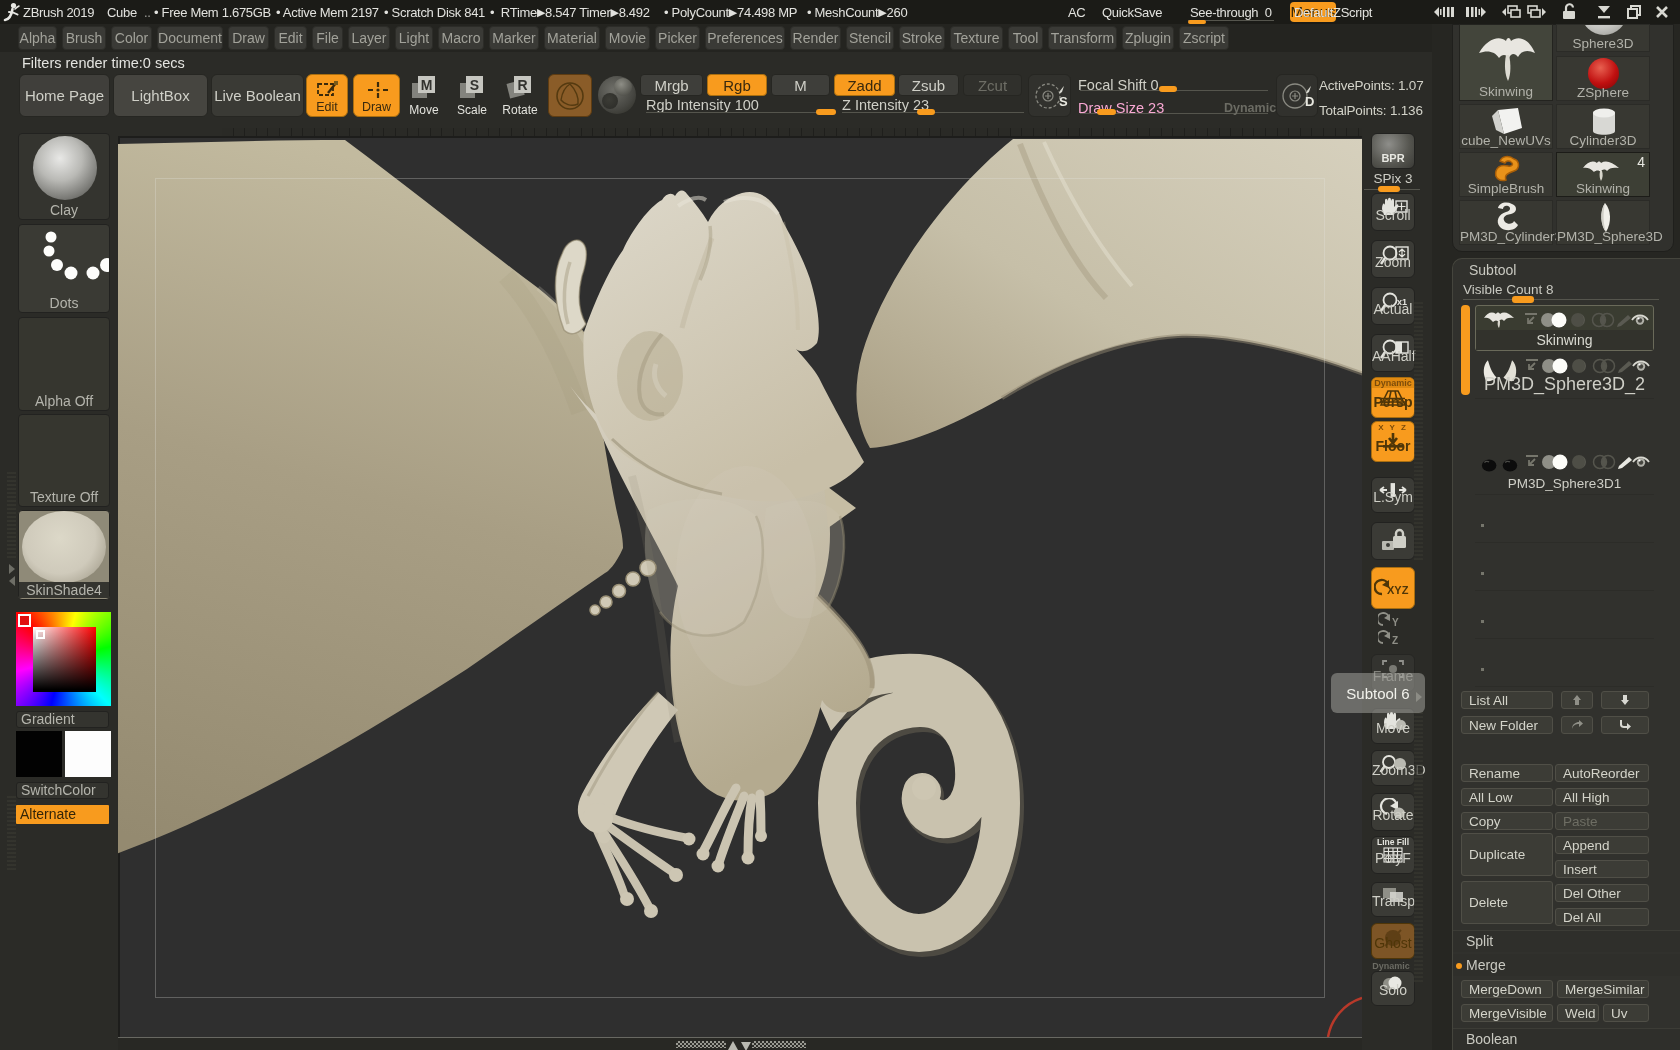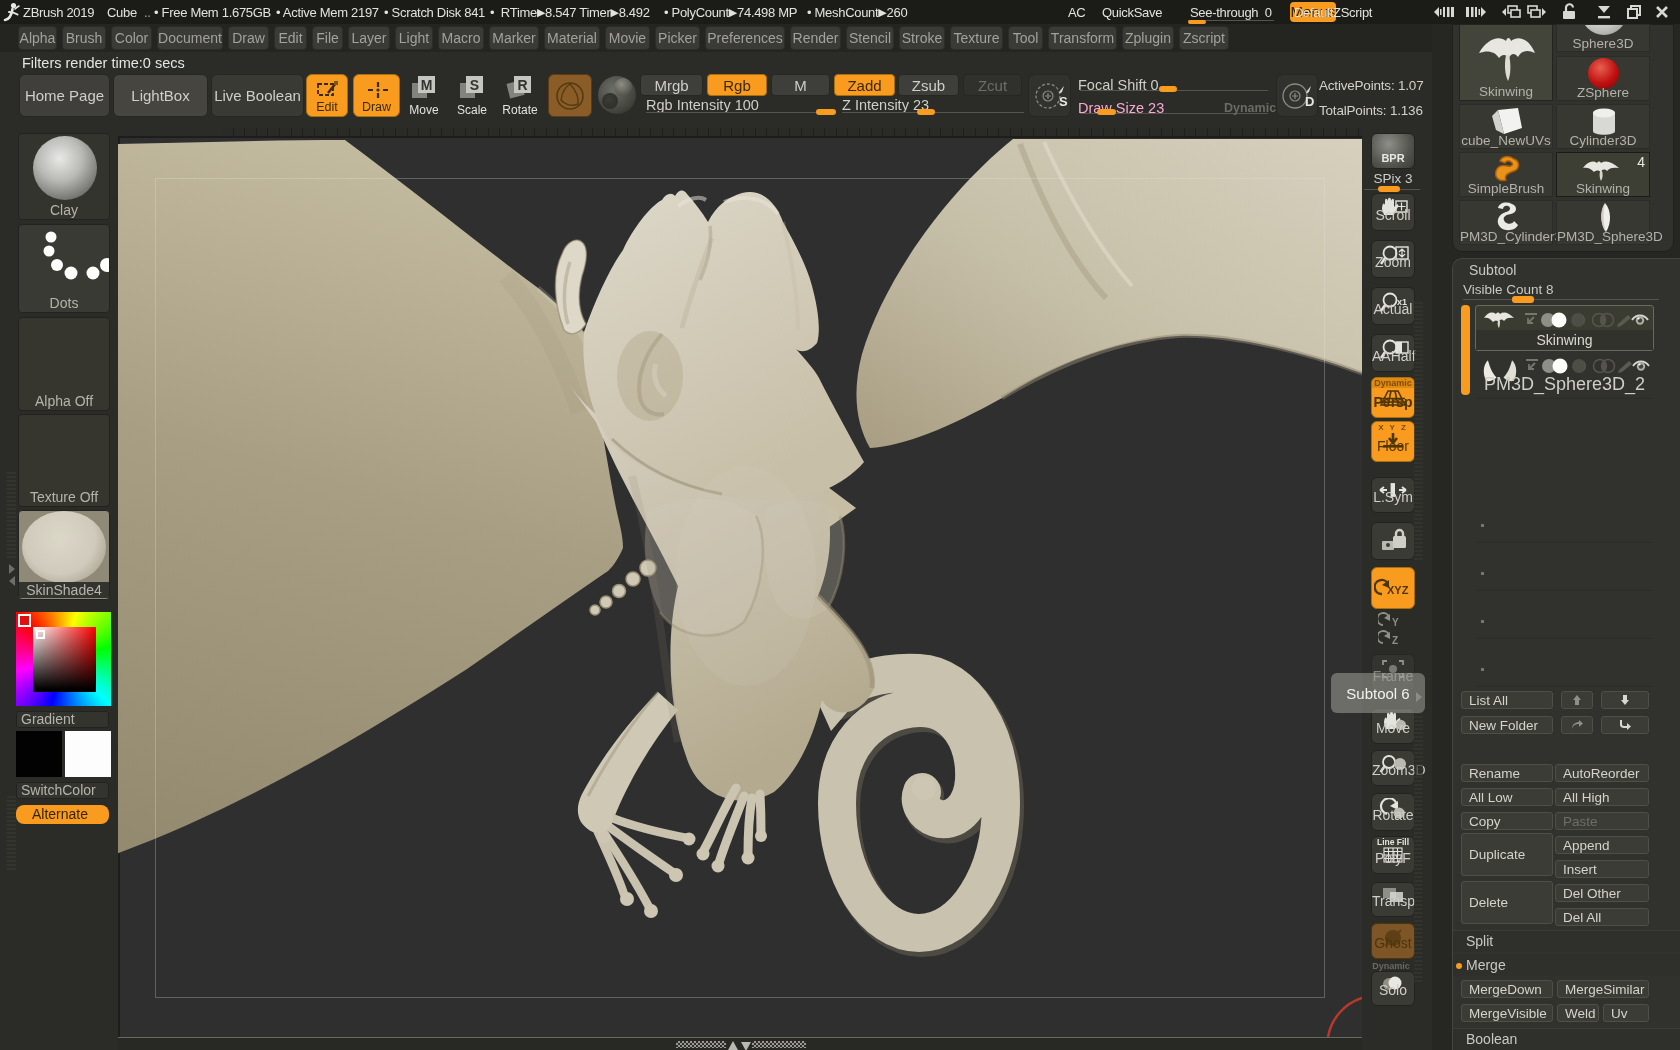--- a/index.html
+++ b/index.html
@@ -245,21 +245,21 @@
 <div class="clbl" style="background:#34342f;height:16px;line-height:16px;">SkinShade4</div>
       </div>
 <div class="abs" style="left:16px;top:612px;width:95px;height:94px;background:conic-gradient(from 315deg,#f00,#ff0,#0f0,#0ff,#00f,#f0f,#f00);"></div>
 <div class="abs" style="left:33px;top:627px;width:63px;height:65px;background:linear-gradient(to bottom,rgba(0,0,0,0),#000 96%),linear-gradient(to right,#fff,#f00);"></div>
 <div class="abs" style="left:36px;top:630px;width:9px;height:9px;border:2px solid #fff;background:transparent;"></div>
 <div class="abs" style="left:18px;top:614px;width:13px;height:13px;border:2.5px solid #fff;background:#e01010;"></div>
 <div class="abs" style="left:16px;top:711px;width:93px;height:17px;background:#34342f;border:1px solid #222220;border-radius:3px;color:#b4b4ac;font-size:14px;line-height:15px;padding-left:4px;">Gradient</div>
 <div class="abs" style="left:16px;top:731px;width:46px;height:46px;background:#020202;"></div>
 <div class="abs" style="left:65px;top:731px;width:46px;height:46px;background:#fdfdfd;"></div>
 <div class="abs" style="left:16px;top:782px;width:93px;height:17px;background:#34342f;border:1px solid #222220;border-radius:3px;color:#b4b4ac;font-size:14px;line-height:15px;padding-left:4px;">SwitchColor</div>
-<div class="abs" style="left:16px;top:805px;width:93px;height:19px;background:#f89b1e;border-radius:8px;color:#332508;font-size:14px;line-height:19px;padding-left:16px;">Alternate</div>
+<div class="abs" style="left:16px;top:805px;width:93px;height:19px;background:#f89b1e;border-radius:1px;color:#332508;font-size:14px;line-height:19px;padding-left:4px;">Alternate</div>
 <div class="abs" style="left:7px;top:470px;width:9px;height:88px;background:repeating-linear-gradient(0deg,#36362f 0 2px,#2b2b27 2px 4px);opacity:.8;"></div>
 <div class="abs" style="left:7px;top:795px;width:9px;height:75px;background:repeating-linear-gradient(0deg,#36362f 0 2px,#2b2b27 2px 4px);opacity:.8;"></div>
 <svg class="abs" style="left:6px;top:562px;" width="12" height="26" viewBox="0 0 12 26">
         <path d="M3 2 L9 7 L3 12 Z" fill="#6e6e66"></path>
         <path d="M9 14 L3 19 L9 24 Z" fill="#6e6e66"></path>
       </svg>
 </div>
 
 <div class="abs canvas" id="canvasbox"></div>
 <svg id="creature" class="abs" style="left:118px;top:136px;" width="1244" height="901" viewBox="0 0 1244 901">
@@ -432,21 +432,21 @@
           </g>
         </svg>
         <div class="rlab" style="color:#4f3608;font-weight:bold;">Persp</div>
       </div>
 <div class="rbtn" style="top:421px;height:41px;background:#f89b1e;border-color:#a96e10;">
         <div class="abs" style="left:0;top:1px;width:100%;text-align:center;font-size:8px;font-weight:bold;color:#7c4c0a;letter-spacing:2px;">X Y Z</div>
         <svg class="abs" style="left:10px;top:10px;" width="22" height="18" viewBox="0 0 22 18">
           <path d="M11 1 V10 M7 6 L11 11 L15 6" stroke="#4f3608" stroke-width="2.6" fill="none"></path>
           <rect x="1" y="13" width="20" height="2.6" fill="#4f3608"></rect>
         </svg>
-        <div class="rlab" style="color:#4f3608;font-weight:normal;">Floor</div>
+        <div class="rlab" style="color:#4f3608;font-weight:bold;">Floor</div>
       </div>
 <div class="rbtn" style="top:477px;height:36px;">
         <svg class="abs" style="left:6px;top:4px;" width="30" height="16" viewBox="0 0 30 16">
           <g stroke="#e4e4de" stroke-width="1.8" fill="#e4e4de">
             <path d="M9 8 H2 M2 8 L6 5 M2 8 L6 11" fill="none"></path>
             <path d="M21 8 H28 M28 8 L24 5 M28 8 L24 11" fill="none"></path>
             <rect x="13.5" y="2" width="2.6" height="12"></rect>
           </g>
         </svg>
         <div class="rlab">L.Sym</div>
@@ -647,20 +647,33 @@
 <div class="abs" style="left:1475px;top:352px;width:179px;height:47px;border-bottom:1px solid #2c2c28;">
 <svg class="abs" style="left:6px;top:6px;" width="38" height="25" viewBox="0 0 44 28">
             <path d="M6 26 C2 18 2 8 8 2 C10 8 12 16 18 22 C14 26 9 27 6 26 Z" fill="#eceae2"></path>
             <path d="M38 26 C42 18 42 8 36 2 C34 8 32 16 26 22 C30 26 35 27 38 26 Z" fill="#e2e0d6"></path>
           </svg>
 <svg class="abs" style="right:3px;top:4px;" width="130" height="19" viewBox="0 0 130 19">
             <use href="#tgl"></use>
           </svg>
 <div class="abs" style="left:0;bottom:3px;width:100%;text-align:center;font-size:18px;color:#cfcfc7;">PM3D_Sphere3D_2</div>
         </div>
+<div class="abs" style="left:1475px;top:448px;width:179px;height:47px;border-bottom:1px solid #2c2c28;">
+<svg class="abs" style="left:6px;top:10px;" width="38" height="15" viewBox="0 0 42 16">
+            <ellipse cx="9" cy="8" rx="8" ry="6.5" fill="#0c0c0c"></ellipse>
+            <path d="M4 5 A5 3 30 0 1 9 4" stroke="#4a4a46" stroke-width="1.4" fill="none"></path>
+            <ellipse cx="32" cy="8" rx="8" ry="6.5" fill="#0c0c0c"></ellipse>
+            <path d="M27 5 A5 3 30 0 1 32 4" stroke="#4a4a46" stroke-width="1.4" fill="none"></path>
+          </svg>
+<svg class="abs" style="right:3px;top:4px;" width="130" height="19" viewBox="0 0 130 19">
+            <use href="#tgl"></use>
+            <path d="M98 14 L108 5 L111 8 L101 16 L97 17 Z" fill="#e8e8e2"></path>
+          </svg>
+<div class="abs" style="left:0;bottom:3px;width:100%;text-align:center;font-size:13.5px;color:#cfcfc7;">PM3D_Sphere3D1</div>
+        </div>
 <div class="abs" style="left:1475px;top:496px;width:179px;height:47px;border-bottom:1px solid #2c2c28;">
           <div class="abs" style="left:6px;top:28px;width:3px;height:3px;background:#76766c;"></div>
         </div>
 <div class="abs" style="left:1475px;top:544px;width:179px;height:47px;border-bottom:1px solid #2c2c28;">
           <div class="abs" style="left:6px;top:28px;width:3px;height:3px;background:#76766c;"></div>
         </div>
 <div class="abs" style="left:1475px;top:592px;width:179px;height:47px;border-bottom:1px solid #2c2c28;">
           <div class="abs" style="left:6px;top:28px;width:3px;height:3px;background:#76766c;"></div>
         </div>
 <div class="abs" style="left:1475px;top:640px;width:179px;height:47px;border-bottom:1px solid #2c2c28;">

